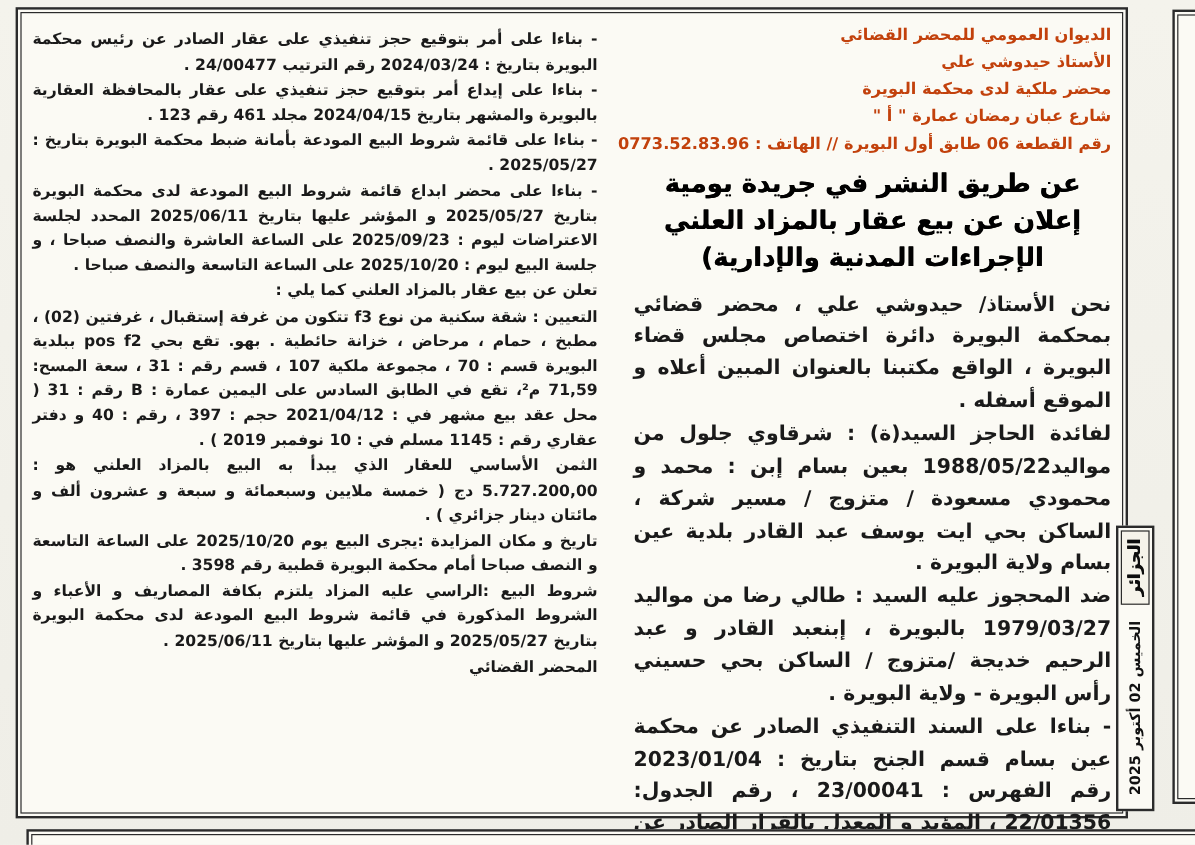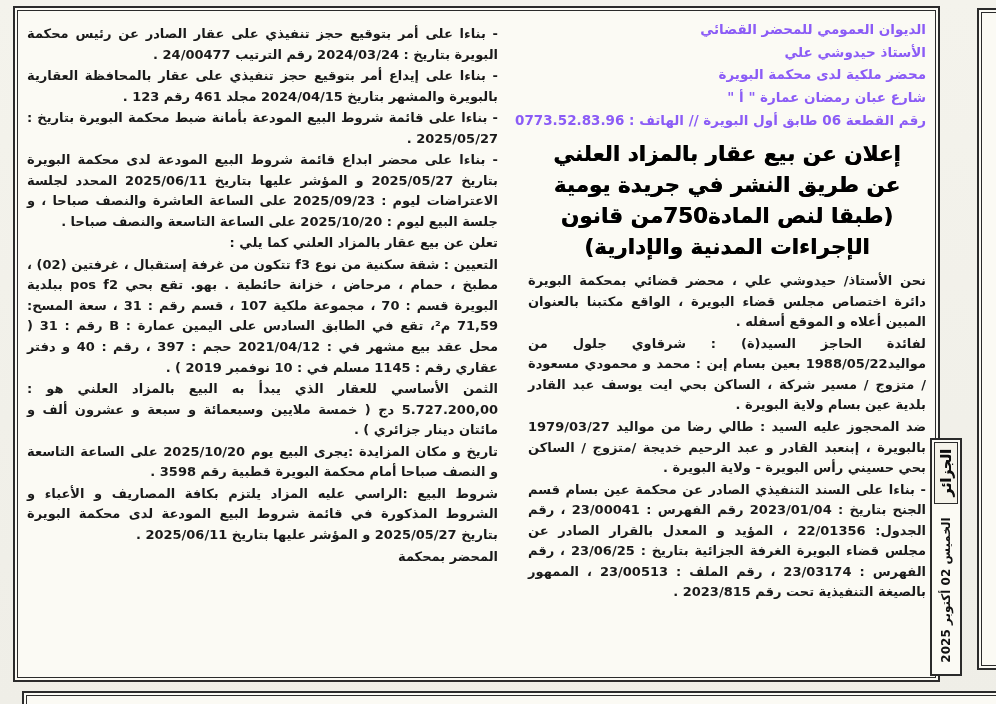--- a/index.html
+++ b/index.html
@@ -19,31 +19,31 @@
   }
   .main-inner {
     position:absolute; inset:2px; border:1px solid #2b2b2b;
     padding:7px 9px 6px 9px; box-sizing:border-box;
     direction:rtl; display:flex; gap:30px; color:#191919;
   }
   .col { box-sizing:border-box; }
   .col-right { width:398px; flex:none; }
   .col-left  { flex:1; padding-top:6px; }
 
-  .office-header { font-weight:bold; font-size:13.5px; line-height:1.68; text-align:right; color:#8b5cf6; }
+  .office-header { font-weight:bold; font-size:13.5px; line-height:1.68; text-align:right; color:#c2410c; }
   .office-header .hline { white-space:nowrap; }
 
   .notice-title {
     text-align:center; font-weight:900; font-size:21.5px; line-height:1.43;
     color:#000; margin:8px 0 9px 0; letter-spacing:-0.2px;
     text-shadow:0.4px 0 0 #000;
   }
 
   .para {
-    margin:0 0 1px 0; font-size:13px; font-weight:bold; line-height:1.58;
+    margin:0 0 1px 0; font-size:17px; font-weight:bold; line-height:1.58;
     text-align:justify; text-align-last:right; color:#1a1a1a;
   }
   .col-left .para { font-size:13px; }
   .signature { margin-top:2px; }
 
   
   .paper-strip {
     position:absolute; left:930px; top:438px; width:32px; height:238px;
     background:#fbfaf4; border:2px solid #2b2b2b; box-sizing:border-box;
     display:flex; flex-direction:column;
@@ -89,43 +89,42 @@
       <div class="col col-right">
         <div class="office-header">
           <div class="hline">الديوان العمومي للمحضر القضائي</div>
           <div class="hline">الأستاذ حيدوشي علي</div>
           <div class="hline">محضر ملكية لدى محكمة البويرة</div>
           <div class="hline">شارع عبان رمضان عمارة " أ "</div>
           <div class="hline">رقم القطعة 06 طابق أول البويرة // الهاتف : 0773.52.83.96</div>
         </div>
 
         <div class="notice-title">
+          <div>عن طريق النشر في جريدة يومية</div>
           <div>إعلان عن بيع عقار بالمزاد العلني</div>
-          <div>عن طريق النشر في جريدة يومية</div>
-          <div>(طبقا لنص المادة750من قانون</div>
           <div>الإجراءات المدنية والإدارية)</div>
         </div>
 
         <p class="para">نحن الأستاذ/ حيدوشي علي ، محضر قضائي بمحكمة البويرة دائرة اختصاص مجلس قضاء البويرة ، الواقع مكتبنا بالعنوان المبين أعلاه و الموقع أسفله .</p>
         <p class="para">لفائدة الحاجز السيد(ة) : شرقاوي جلول من مواليد1988/05/22 بعين بسام إبن : محمد و محمودي مسعودة / متزوج / مسير شركة ، الساكن بحي ايت يوسف عبد القادر بلدية عين بسام ولاية البويرة .</p>
         <p class="para">ضد المحجوز عليه السيد : طالي رضا من مواليد 1979/03/27 بالبويرة ، إبنعبد القادر و عبد الرحيم خديجة /متزوج / الساكن بحي حسيني رأس البويرة - ولاية البويرة .</p>
         <p class="para">- بناءا على السند التنفيذي الصادر عن محكمة عين بسام قسم الجنح بتاريخ : 2023/01/04 رقم الفهرس : 23/00041 ، رقم الجدول: 22/01356 ، المؤيد و المعدل بالقرار الصادر عن مجلس قضاء البويرة الغرفة الجزائية بتاريخ : 23/06/25 ، رقم الفهرس : 23/03174 ، رقم الملف : 23/00513 ، الممهور بالصيغة التنفيذية تحت رقم 2023/815 .</p>
       </div>
 
       <div class="col col-left">
         <p class="para">- بناءا على أمر بتوقيع حجز تنفيذي على عقار الصادر عن رئيس محكمة البويرة بتاريخ : 2024/03/24 رقم الترتيب 24/00477 .</p>
         <p class="para">- بناءا على إيداع أمر بتوقيع حجز تنفيذي على عقار بالمحافظة العقارية بالبويرة والمشهر بتاريخ 2024/04/15 مجلد 461 رقم 123 .</p>
         <p class="para">- بناءا على قائمة شروط البيع المودعة بأمانة ضبط محكمة البويرة بتاريخ : 2025/05/27 .</p>
         <p class="para">- بناءا على محضر ابداع قائمة شروط البيع المودعة لدى محكمة البويرة بتاريخ 2025/05/27 و المؤشر عليها بتاريخ 2025/06/11 المحدد لجلسة الاعتراضات ليوم : 2025/09/23 على الساعة العاشرة والنصف صباحا ، و جلسة البيع ليوم : 2025/10/20 على الساعة التاسعة والنصف صباحا .</p>
         <p class="para">تعلن عن بيع عقار بالمزاد العلني كما يلي :</p>
         <p class="para">التعيين : شقة سكنية من نوع f3 تتكون من غرفة إستقبال ، غرفتين (02) ، مطبخ ، حمام ، مرحاض ، خزانة حائطية . بهو. تقع بحي pos f2 ببلدية البويرة قسم : 70 ، مجموعة ملكية 107 ، قسم رقم : 31 ، سعة المسح: 71,59 م²، تقع في الطابق السادس على اليمين عمارة : B رقم : 31 ( محل عقد بيع مشهر في : 2021/04/12 حجم : 397 ، رقم : 40 و دفتر عقاري رقم : 1145 مسلم في : 10 نوفمبر 2019 ) .</p>
         <p class="para">الثمن الأساسي للعقار الذي يبدأ به البيع بالمزاد العلني هو : 5.727.200,00 دج ( خمسة ملايين وسبعمائة و سبعة و عشرون ألف و مائتان دينار جزائري ) .</p>
         <p class="para">تاريخ و مكان المزايدة :يجرى البيع يوم 2025/10/20 على الساعة التاسعة و النصف صباحا أمام محكمة البويرة قطبية رقم 3598 .</p>
         <p class="para">شروط البيع :الراسي عليه المزاد يلتزم بكافة المصاريف و الأعباء و الشروط المذكورة في قائمة شروط البيع المودعة لدى محكمة البويرة بتاريخ 2025/05/27 و المؤشر عليها بتاريخ 2025/06/11 .</p>
-        <p class="para signature">المحضر بمحكمة</p>
+        <p class="para signature">المحضر القضائي</p>
       </div>
 
     </div>
   </div>
 
   <div class="paper-strip">
     <div class="masthead-box">
       <span class="masthead-text">الجزائر</span>
     </div>
     <div class="date-box">

